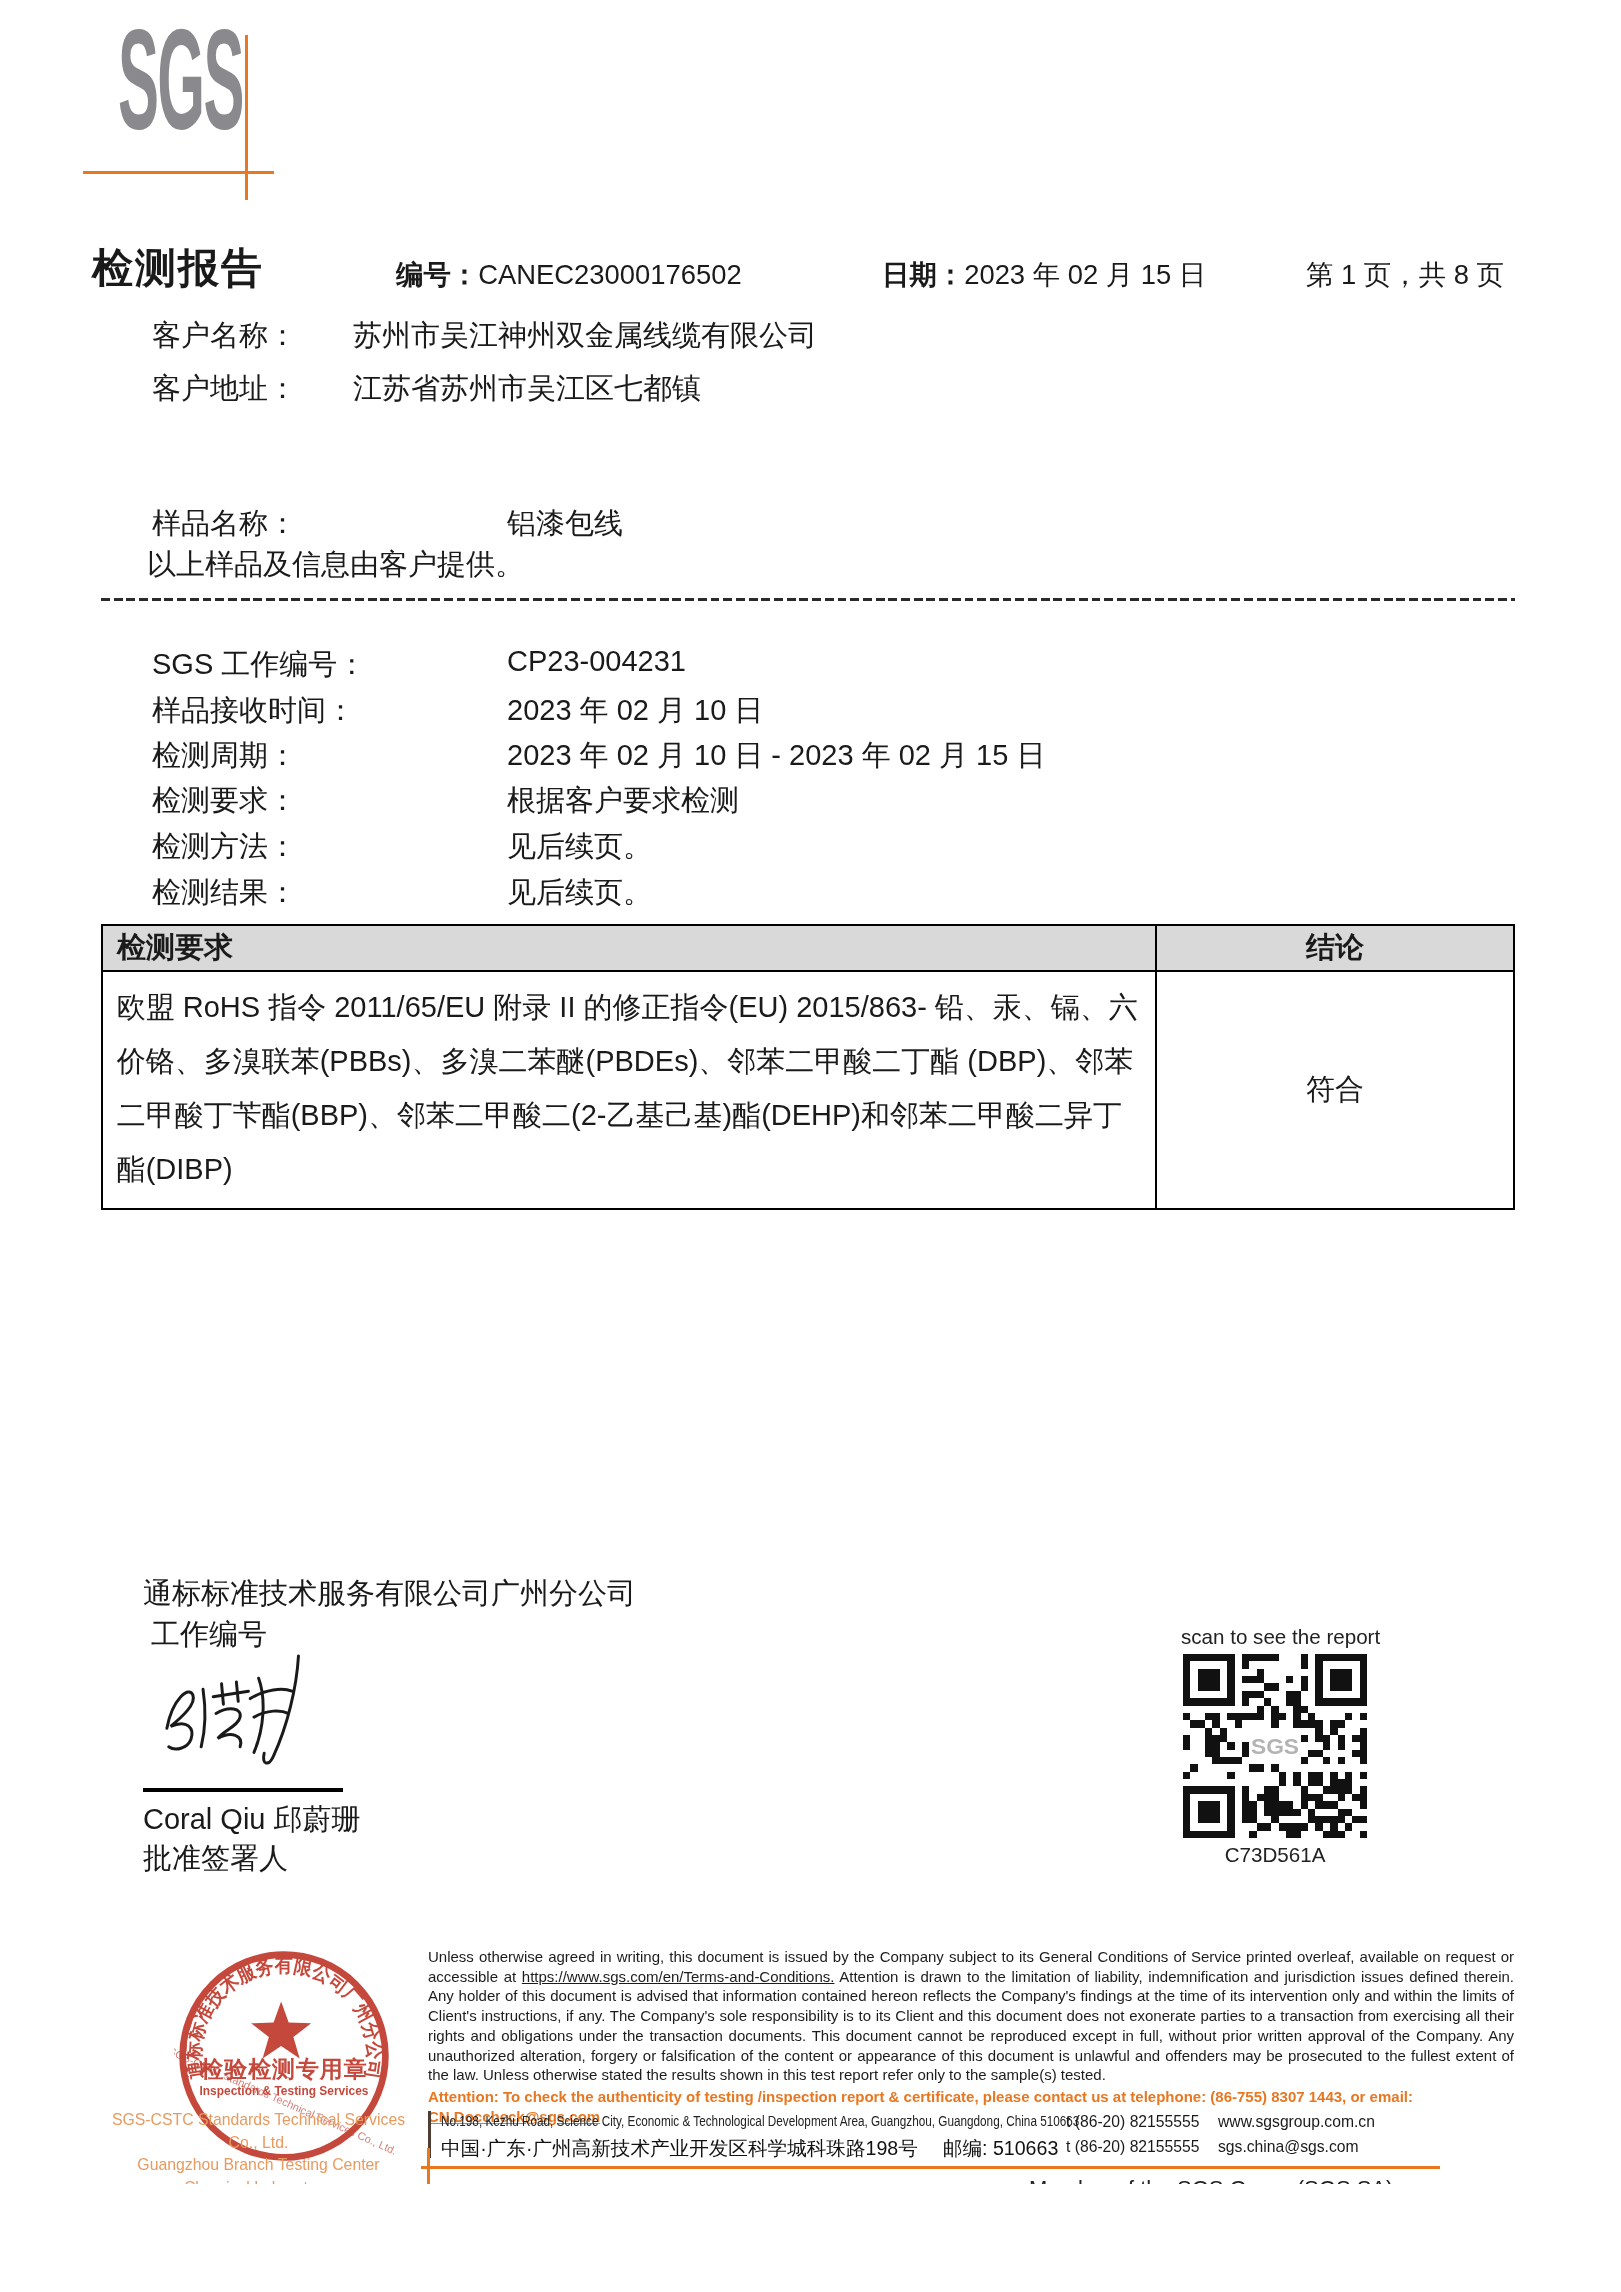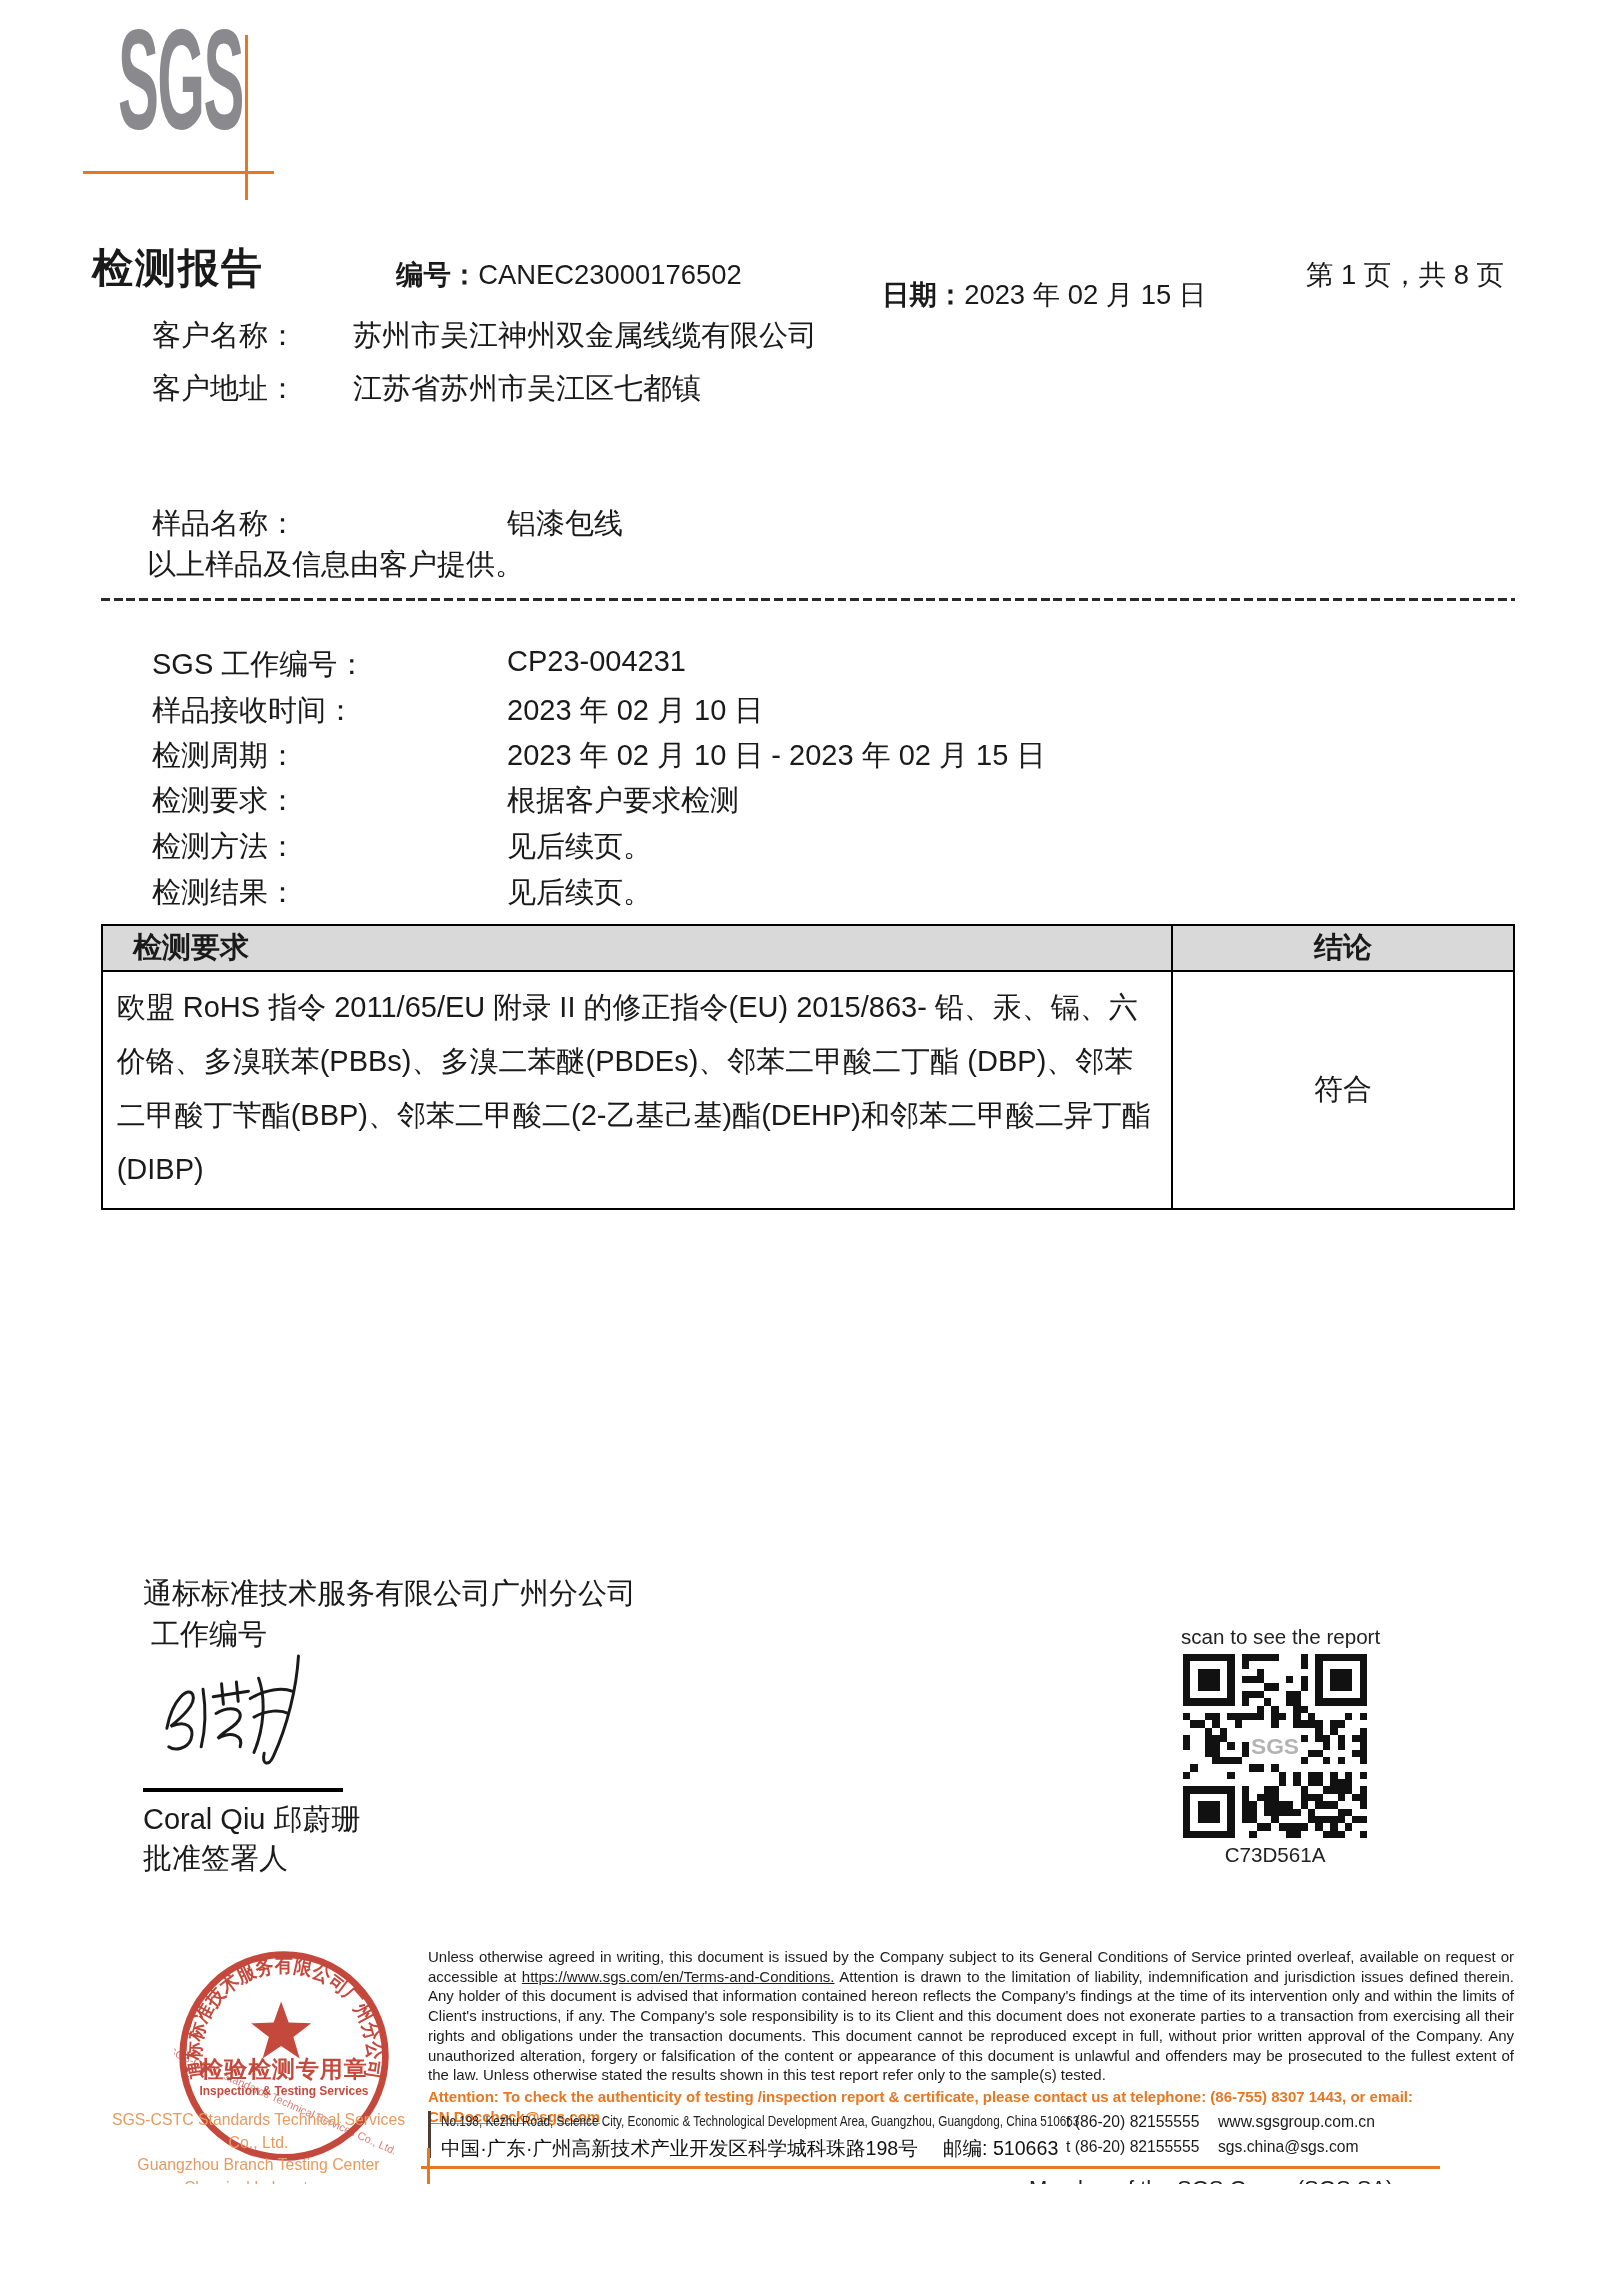--- a/index.html
+++ b/index.html
@@ -11,34 +11,34 @@
   .logo-text{left:118px;top:7.8px;font-size:143px;font-weight:800;color:#8a8a8e;
              letter-spacing:-3.9px;transform:scaleX(0.43);transform-origin:left top;line-height:1;}
   .orange-v{left:245px;top:35px;width:2.9px;height:165px;background:#e87722;}
   .orange-h{left:83px;top:171px;width:191px;height:2.9px;background:#e87722;}
 
   
   .doc-title{left:92px;top:241px;font-size:41px;font-weight:700;letter-spacing:2px;}
   .hdr{font-size:27.4px;}
   .hdr b{font-weight:700;}
   .report-no{left:396px;top:257px;}
-  .date{left:882px;top:257px;margin-top:20px;}
+  .date{left:882px;top:257px;}
   .pages{left:1306px;top:257px;}
 
   .lbl{font-size:29px;}
   .val{font-size:29px;}
 
   .dashed{left:101px;top:598px;width:1414px;height:2.9px;
           background:repeating-linear-gradient(90deg,#2a2a2a 0 8.8px,transparent 8.8px 12.7px);}
 
   
   .rtable{left:101px;top:924px;width:1414px;border:2px solid #000;border-collapse:collapse;}
   .rtable td,.rtable th{border:2px solid #000;vertical-align:middle;}
   .rtable th{background:#d9d9d9;font-size:29px;font-weight:700;height:42px;}
-  .th-req{text-align:left;padding-left:30px;width:1037px;}
+  .th-req{text-align:left;padding-left:14px;width:1037px;}
   .th-con{margin-left:24px;}
   .td-req{font-size:29px;line-height:54px;padding:7.8px 11.8px 11.8px 13.7px;}
   .td-con{text-align:center;font-size:29px;}
 
   
   .sig-company{left:143px;top:1574px;font-size:29px;}
   .sig-auth{left:151px;top:1615px;font-size:29px;}
   .sig-img{left:147px;top:1643px;}
   .sig-line{left:143px;top:1788px;width:200px;height:3.9px;background:#000;}
   .sig-name{left:143px;top:1800px;font-size:29px;}

